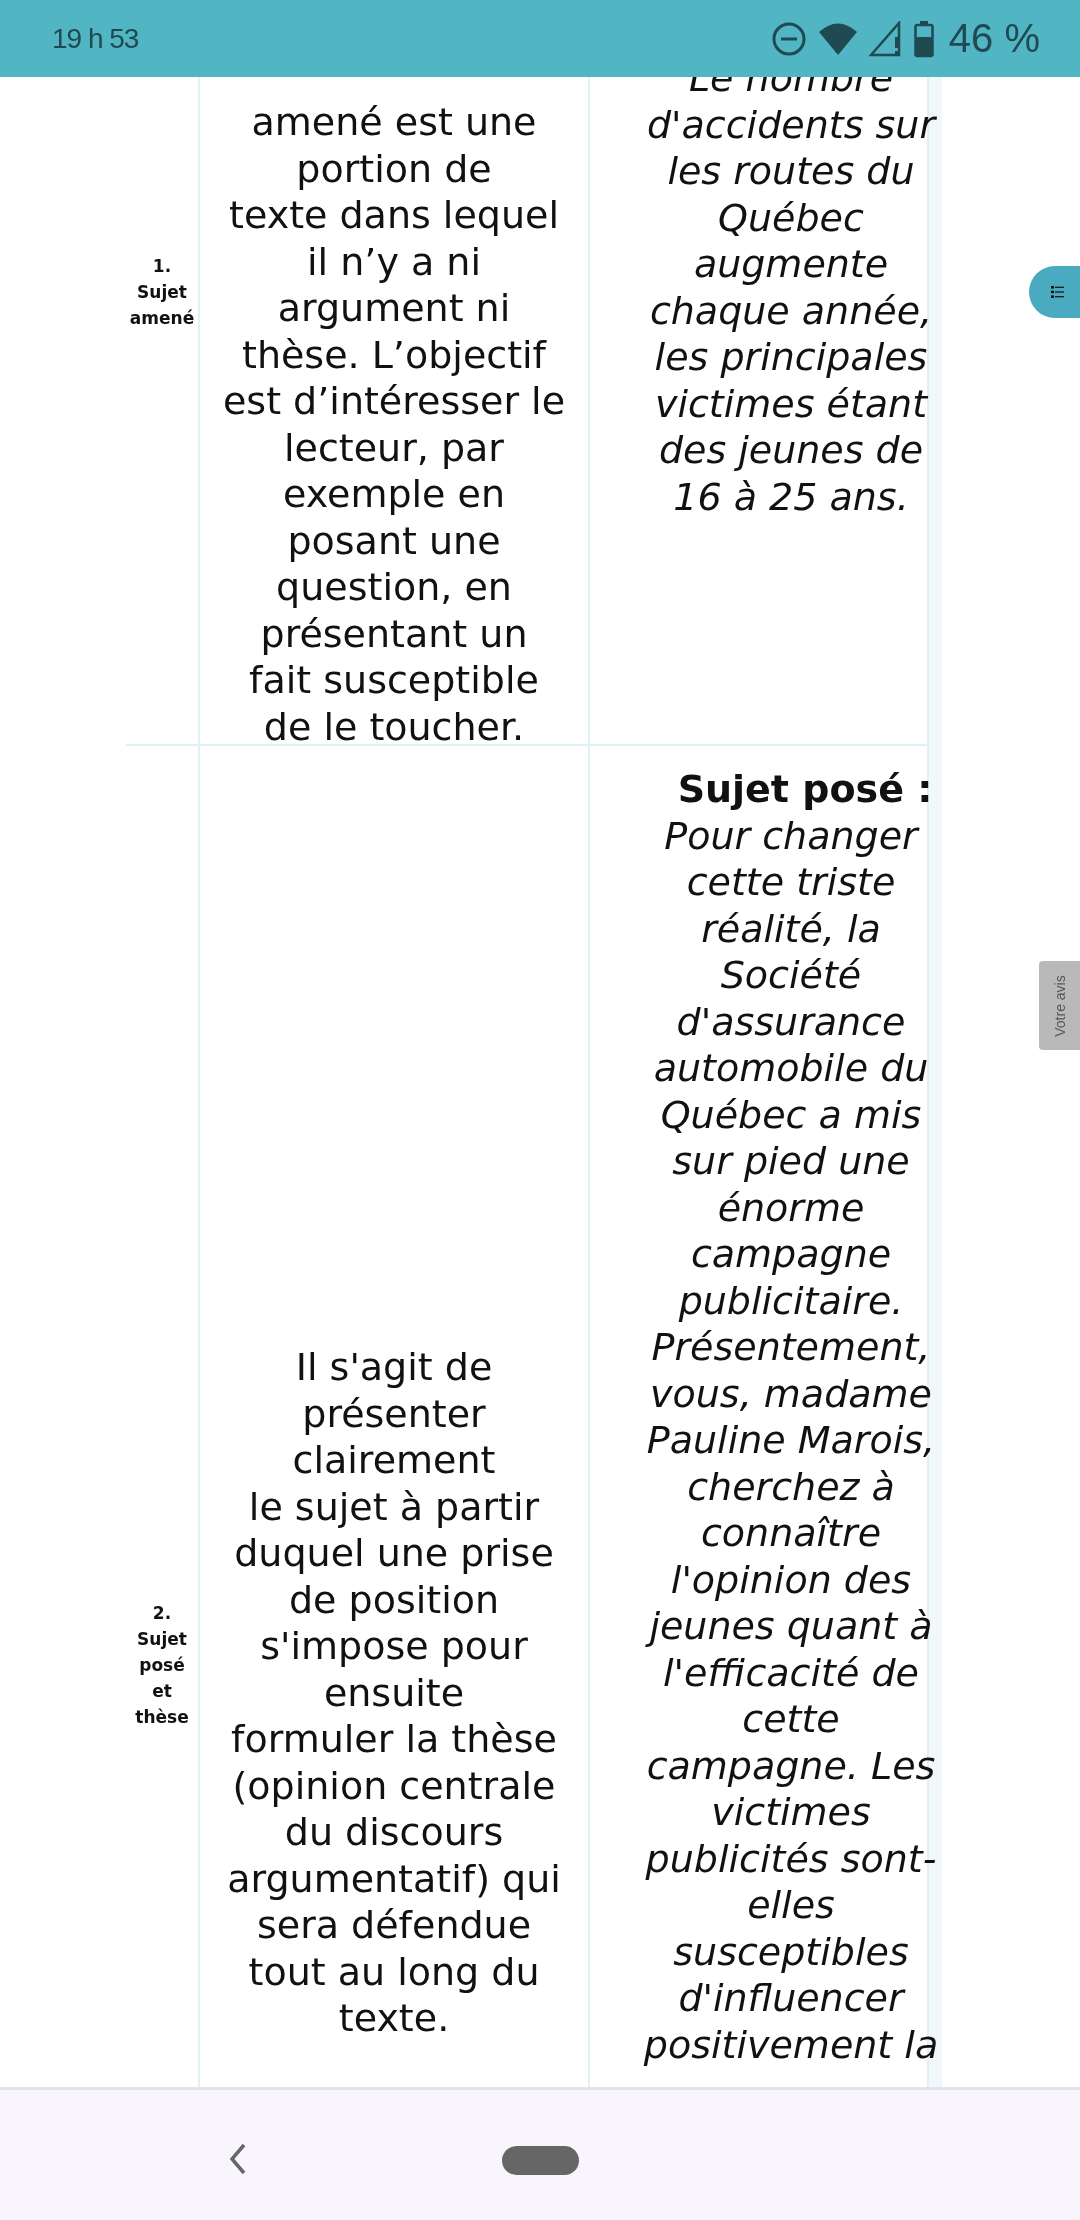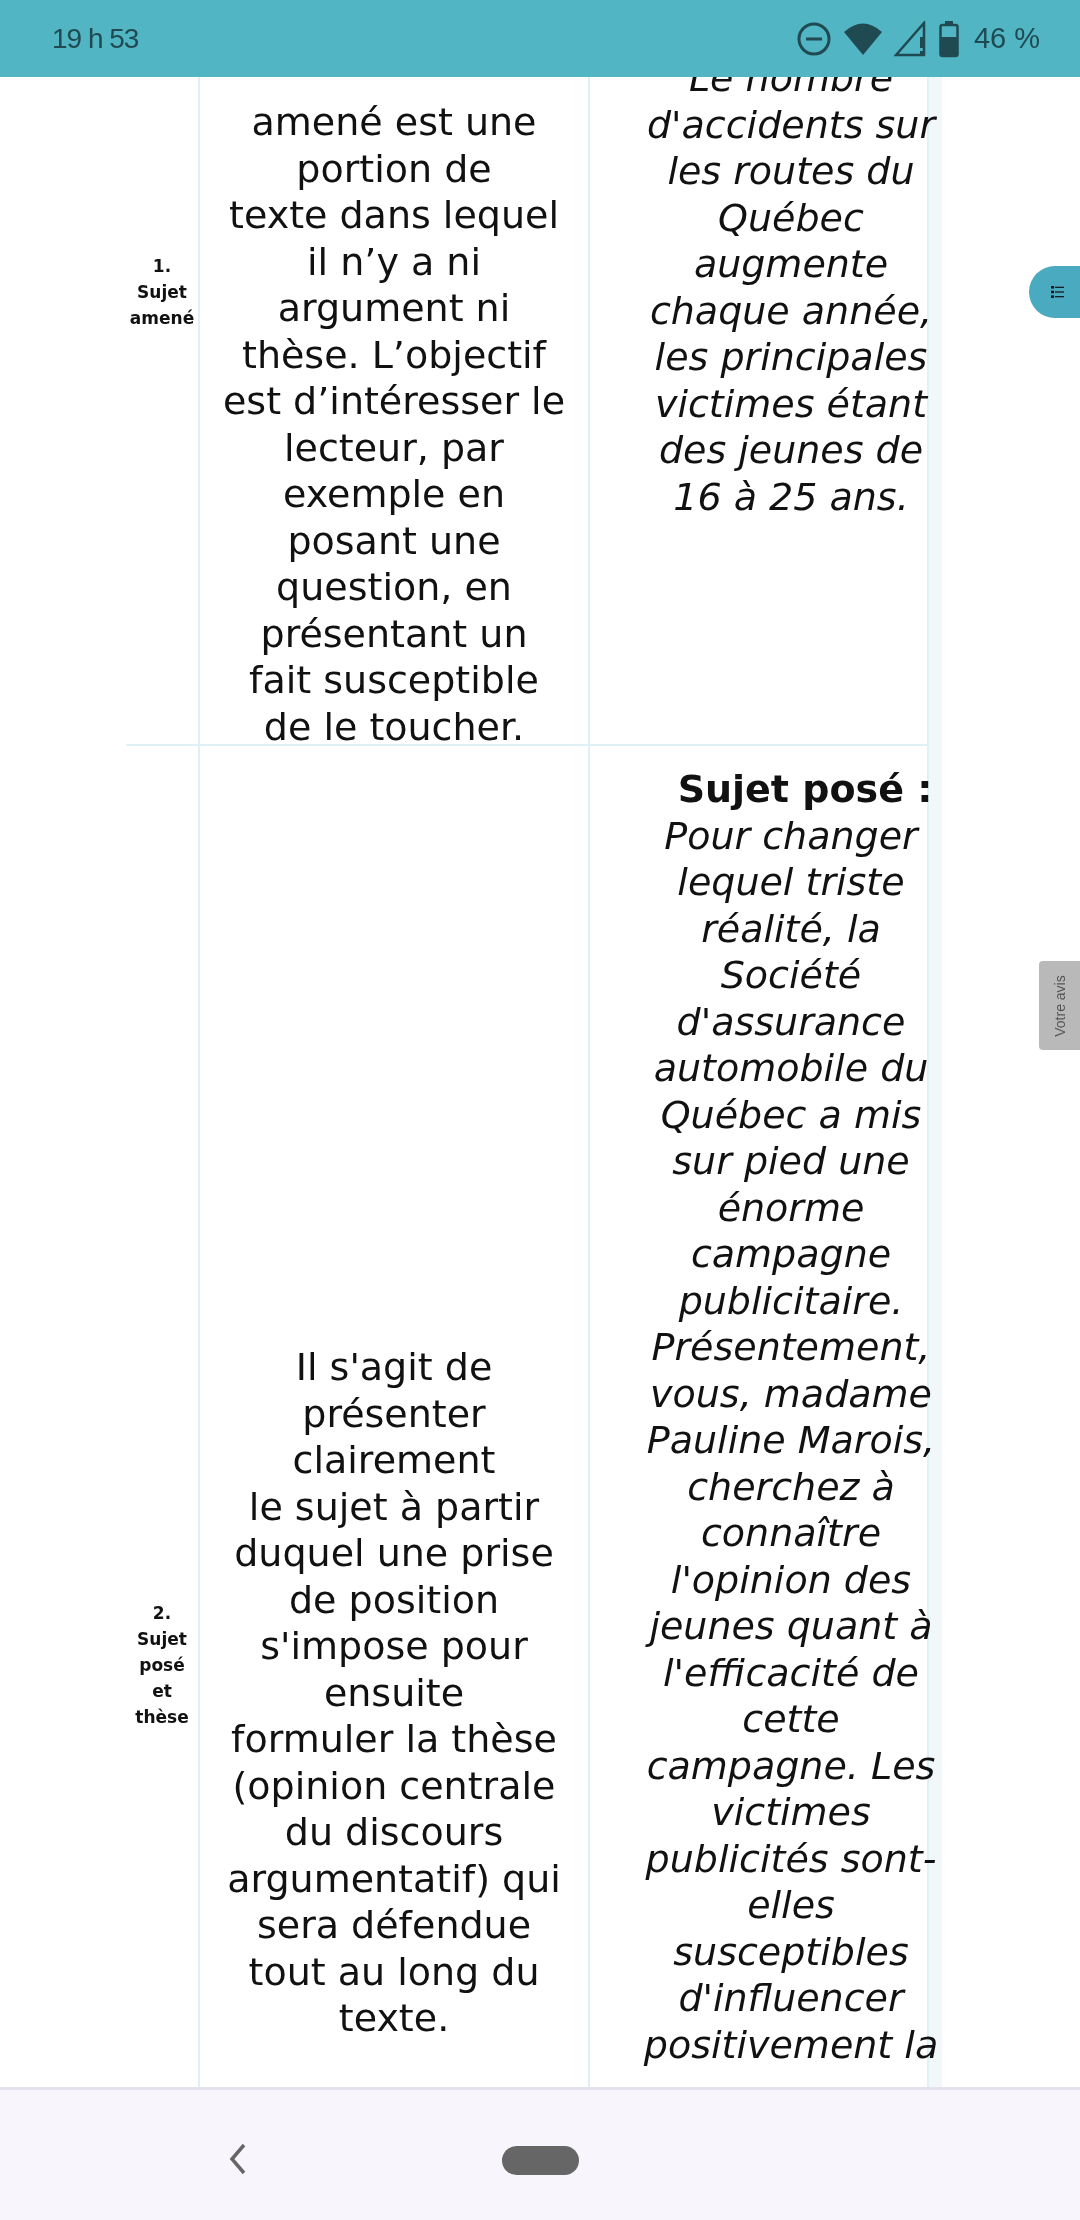--- a/index.html
+++ b/index.html
@@ -11,21 +11,21 @@
     }
     .status-bar {
       position: absolute; left: 0; top: 0; width: 1080px; height: 77px;
       background: #52b5c4; z-index: 10;
       display: flex; align-items: center; justify-content: space-between;
       color: #1f4a52; box-sizing: border-box; padding: 0 40px 0 52px;
     }
     .status-time { font-family: "Liberation Sans", sans-serif; font-size: 28px; letter-spacing: -1px; }
     .status-right { display: flex; align-items: center; gap: 10px; }
     .status-right svg { display: block; }
-    .battery-pct { font-family: "Liberation Sans", sans-serif; font-size: 29px; margin-left: 4px; }
+    .battery-pct { font-family: "Liberation Sans", sans-serif; font-size: 40px; margin-left: 4px; }
 
     .content { position: absolute; left: 0; top: 77px; width: 1080px; height: 2010px; overflow: hidden; }
     .vline { position: absolute; width: 2px; background: #dff1f4; }
     .hline { position: absolute; height: 2px; background: #dff1f4; }
     .side-strip { position: absolute; left: 929px; top: 0; width: 13px; height: 2010px; background: #f2f8fa; }
 
     .cell-text {
       position: absolute; text-align: center;
       font-size: 38px; line-height: 46.5px; color: #111;
     }
@@ -159,21 +159,21 @@
       <div>(opinion centrale</div>
       <div>du discours</div>
       <div>argumentatif) qui</div>
       <div>sera défendue</div>
       <div>tout au long du</div>
       <div>texte.</div>
     </div>
     <div class="cell-text col-ex" style="top:689px;">
       <span class="ex-heading">Sujet posé :</span>
       <div>Pour changer</div>
-      <div>lequel triste</div>
+      <div>cette triste</div>
       <div>réalité, la</div>
       <div>Société</div>
       <div>d'assurance</div>
       <div>automobile du</div>
       <div>Québec a mis</div>
       <div>sur pied une</div>
       <div>énorme</div>
       <div>campagne</div>
       <div>publicitaire.</div>
       <div>Présentement,</div>

